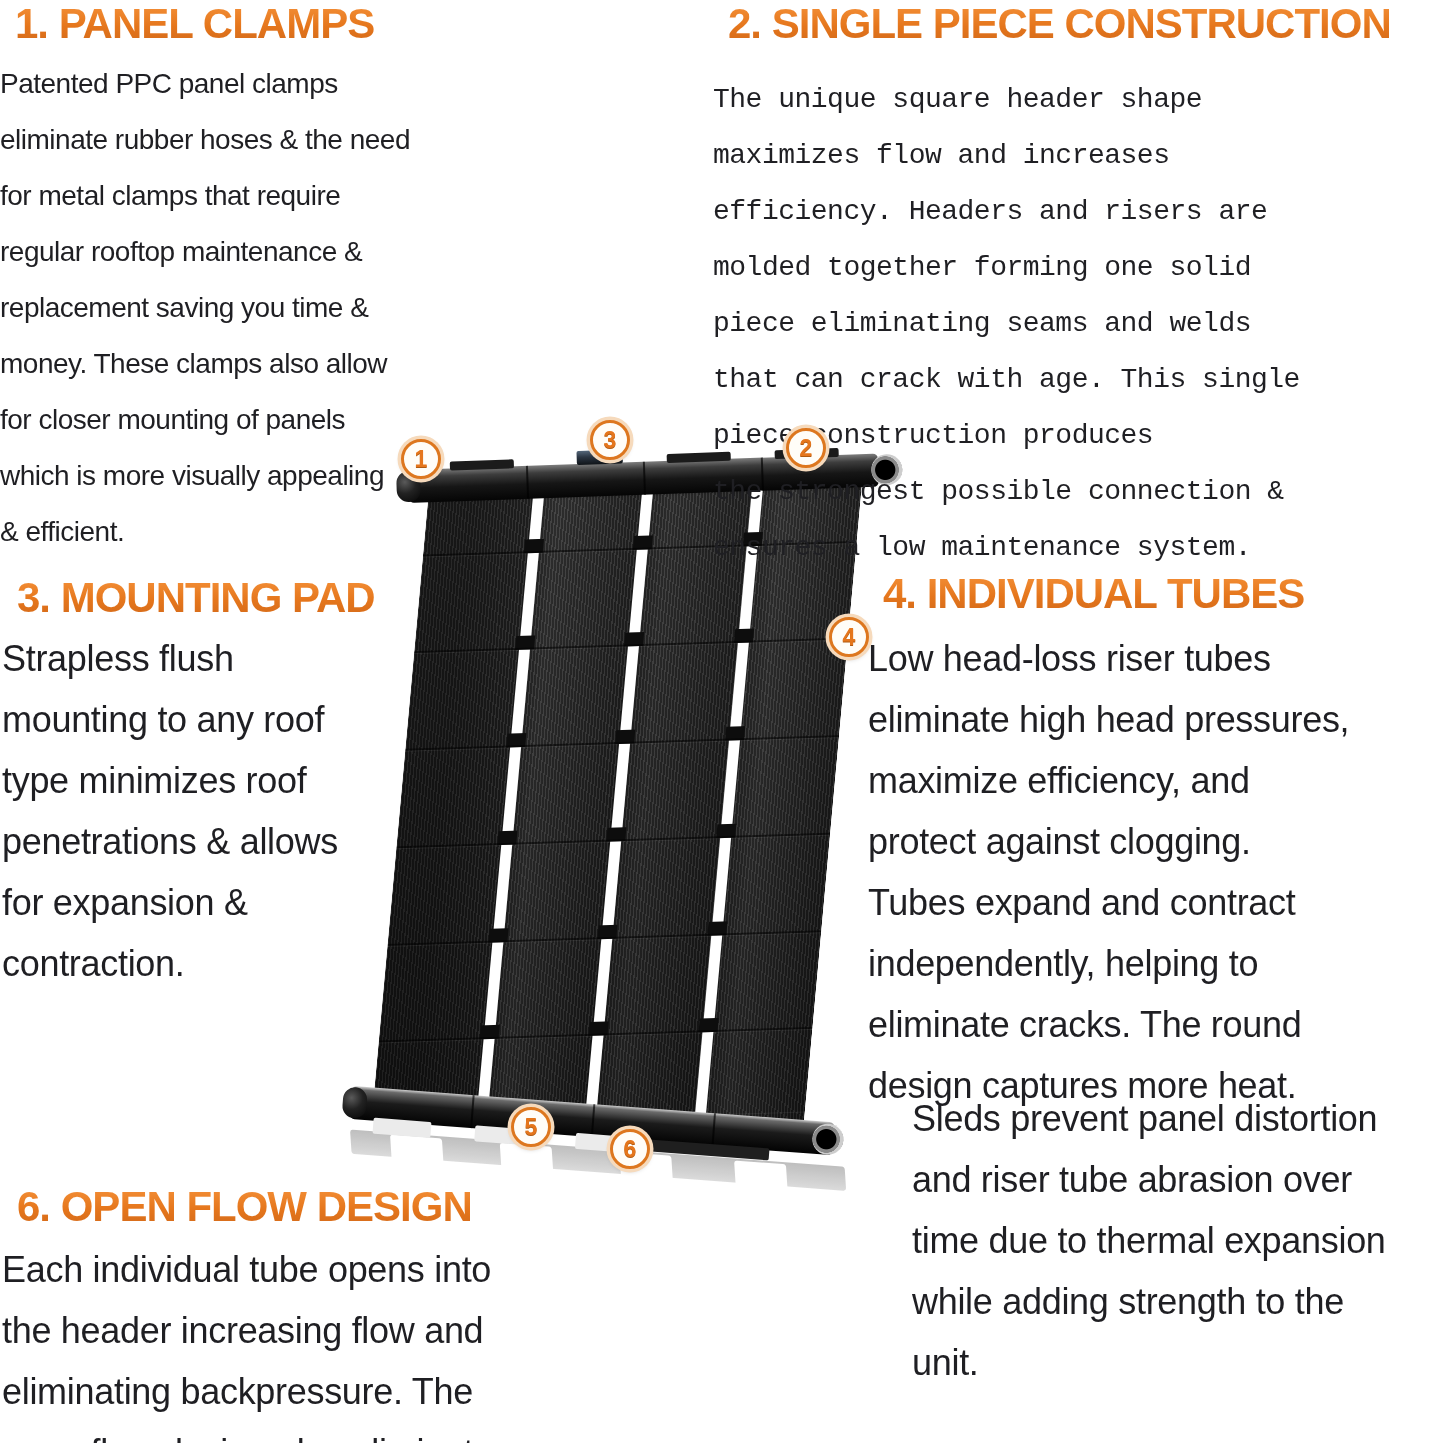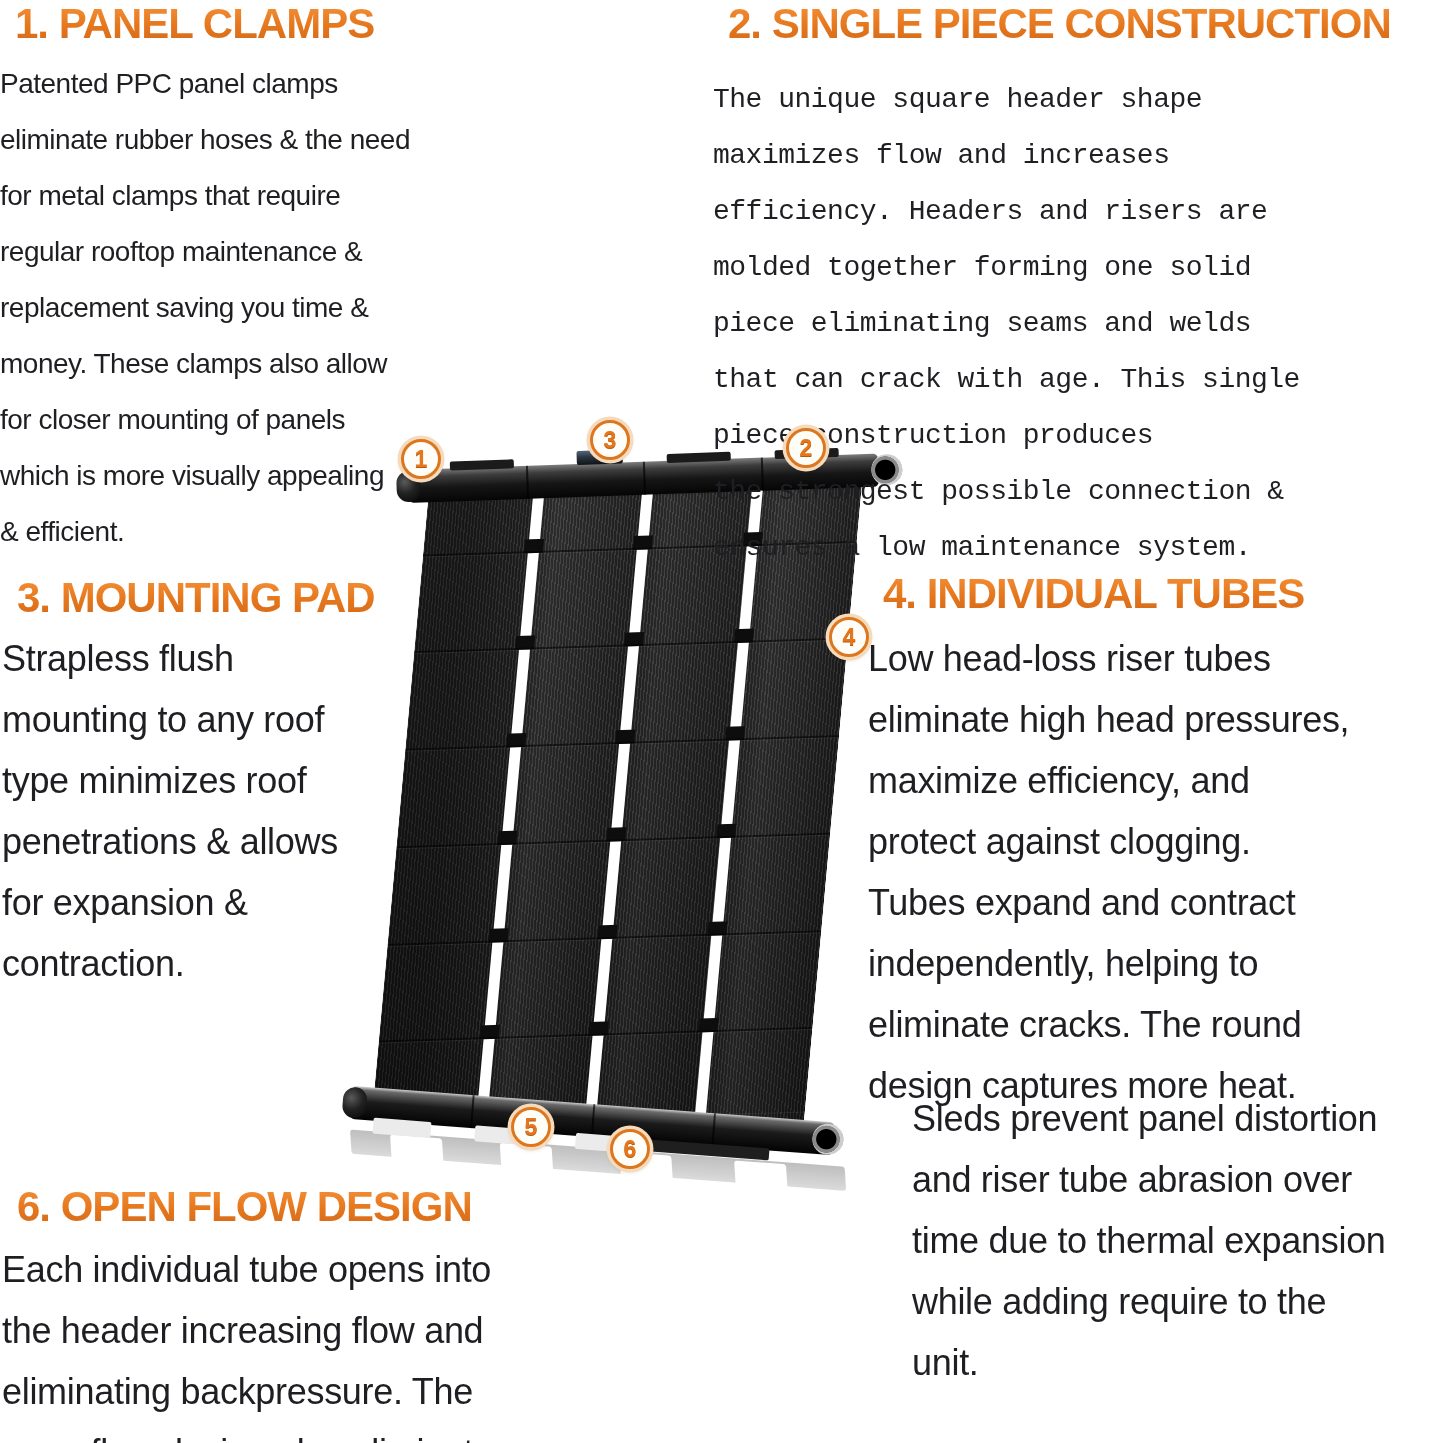--- a/index.html
+++ b/index.html
@@ -231,17 +231,17 @@
 the header increasing flow and
 eliminating backpressure. The
 open flow design also eliminates
 wear and tear on pool pumps.</p>
   </section>
 
   <section class="section" style="left:912px; top:1078px;">
     <p class="body body-lg" style="margin-top:10px;">Sleds prevent panel distortion
 and riser tube abrasion over
 time due to thermal expansion
-while adding require to the
+while adding strength to the
 unit.</p>
   </section>
 
 </div>
 
 </body></html>

